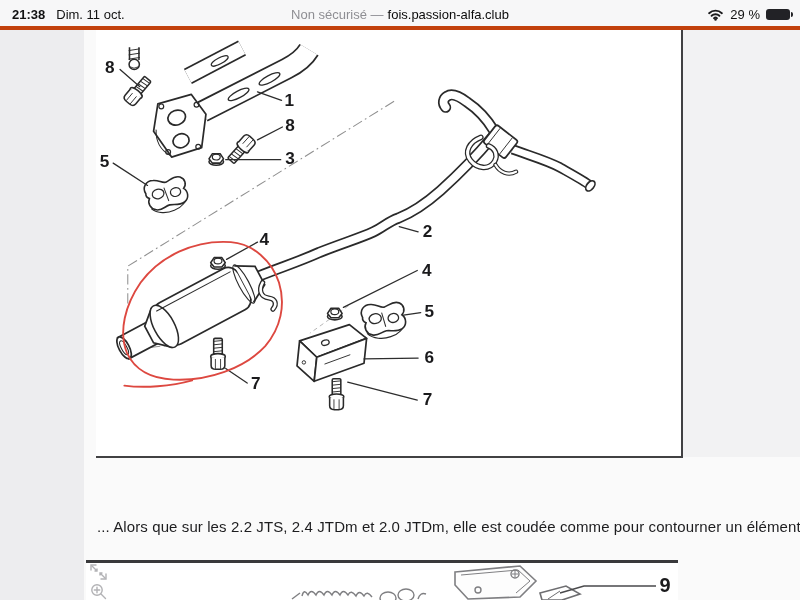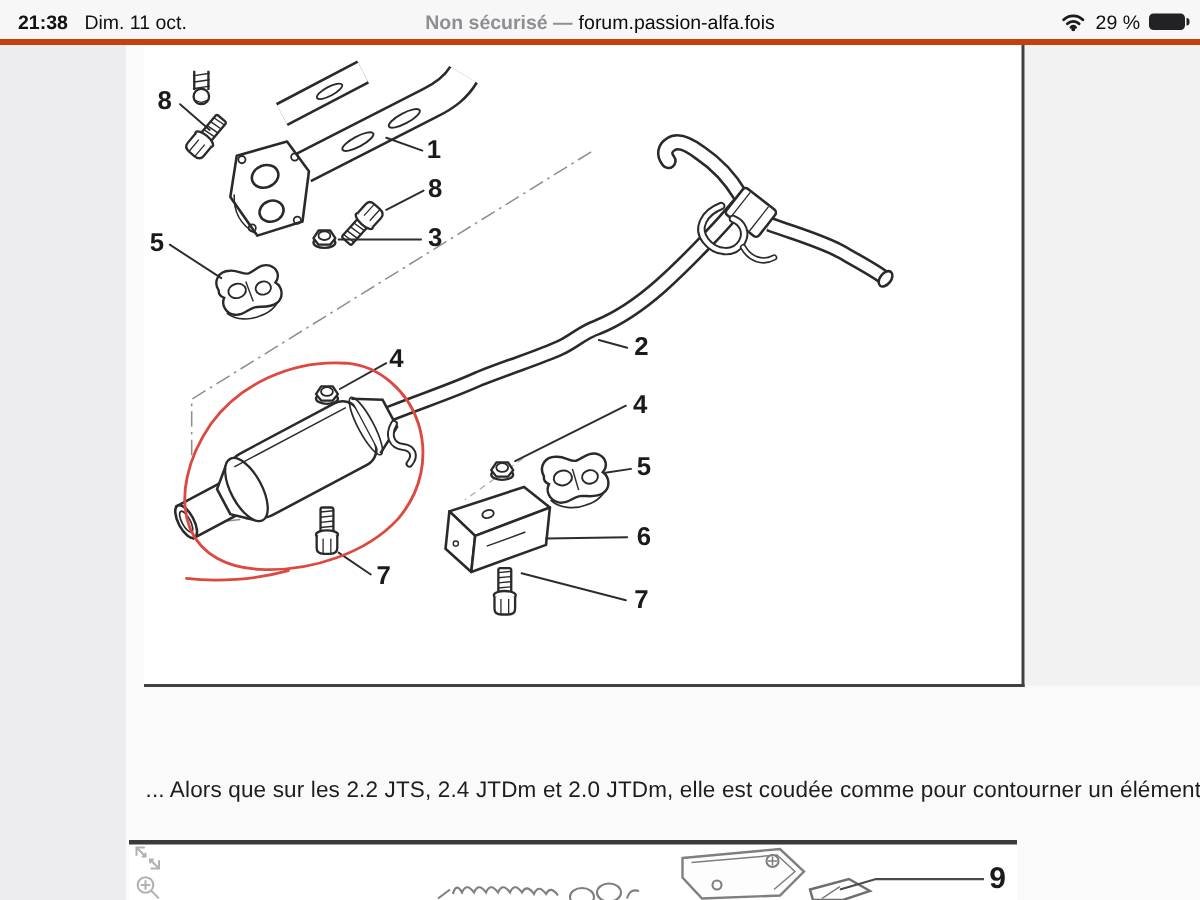--- a/index.html
+++ b/index.html
@@ -5,21 +5,21 @@
   html,body{margin:0;padding:0;}
   .screen{position:relative;width:800px;height:600px;background:#fafafa;overflow:hidden;
           font-family:"Liberation Sans",sans-serif;-webkit-font-smoothing:antialiased;}
   
   .status-bar{position:absolute;top:0;left:0;width:800px;height:30px;background:#f7f7f8;
               border-bottom:4px solid #c2410c;box-sizing:border-box;font-size:13px;color:#111;}
   .sb-left{position:absolute;left:12px;top:7px;display:flex;gap:11px;}
   .sb-time{font-weight:700;}
   .sb-date{font-weight:500;}
   .sb-center{position:absolute;left:50%;top:7px;transform:translateX(-50%);white-space:nowrap;}
-  .sb-insecure{color:#8e8e93;margin-right:4px;font-weight:bold;}
+  .sb-insecure{color:#8e8e93;margin-right:4px;}
   .sb-domain{color:#0a0a0a;}
   .sb-right{position:absolute;right:10px;top:7px;display:flex;align-items:center;gap:6px;}
   .sb-batt-text{font-weight:500;}
   .battery{position:relative;width:24px;height:11.5px;background:#222226;border-radius:3px;}
   .battery::after{content:"";position:absolute;right:-3px;top:3.2px;width:2.2px;height:5px;
                   background:#222226;border-radius:0 2px 2px 0;}
   
   .left-strip{position:absolute;left:0;top:30px;width:84px;height:570px;background:#ededef;}
   .right-strip{position:absolute;left:683px;top:30px;width:117px;height:427px;background:#f2f2f3;}
   
@@ -39,21 +39,21 @@
 <body>
 
 <div class="screen">
 
   <div class="status-bar">
     <div class="sb-left">
       <span class="sb-time">21:38</span>
       <span class="sb-date">Dim. 11 oct.</span>
     </div>
     <div class="sb-center">
-      <span class="sb-insecure">Non sécurisé —</span><span class="sb-domain">forum.passion-alfa.fois</span>
+      <span class="sb-insecure">Non sécurisé —</span><span class="sb-domain">fois.passion-alfa.club</span>
     </div>
     <div class="sb-right">
       <svg width="17" height="13" viewBox="0 0 17 13">
         <path d="M2.1,5.2 A9.2 9.2 0 0 1 14.9,5.2" fill="none" stroke="#1b1b1d" stroke-width="1.9" stroke-linecap="round"></path>
         <path d="M4.6,7.8 A5.6 5.6 0 0 1 12.4,7.8" fill="none" stroke="#1b1b1d" stroke-width="1.9" stroke-linecap="round"></path>
         <path d="M7.0,10.2 A2.3 2.3 0 0 1 10.0,10.2" fill="none" stroke="#1b1b1d" stroke-width="1.9" stroke-linecap="round"></path>
         <circle cx="8.5" cy="11.6" r="1.25" fill="#1b1b1d"></circle>
       </svg>
       <span class="sb-batt-text">29 %</span>
       <div class="battery"></div>

